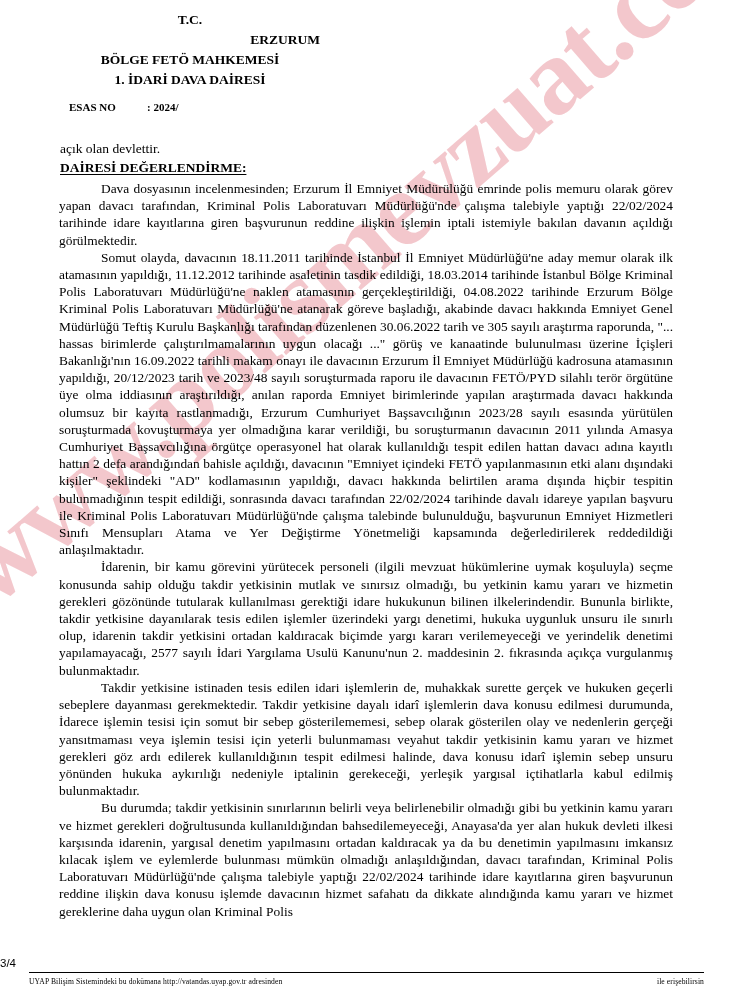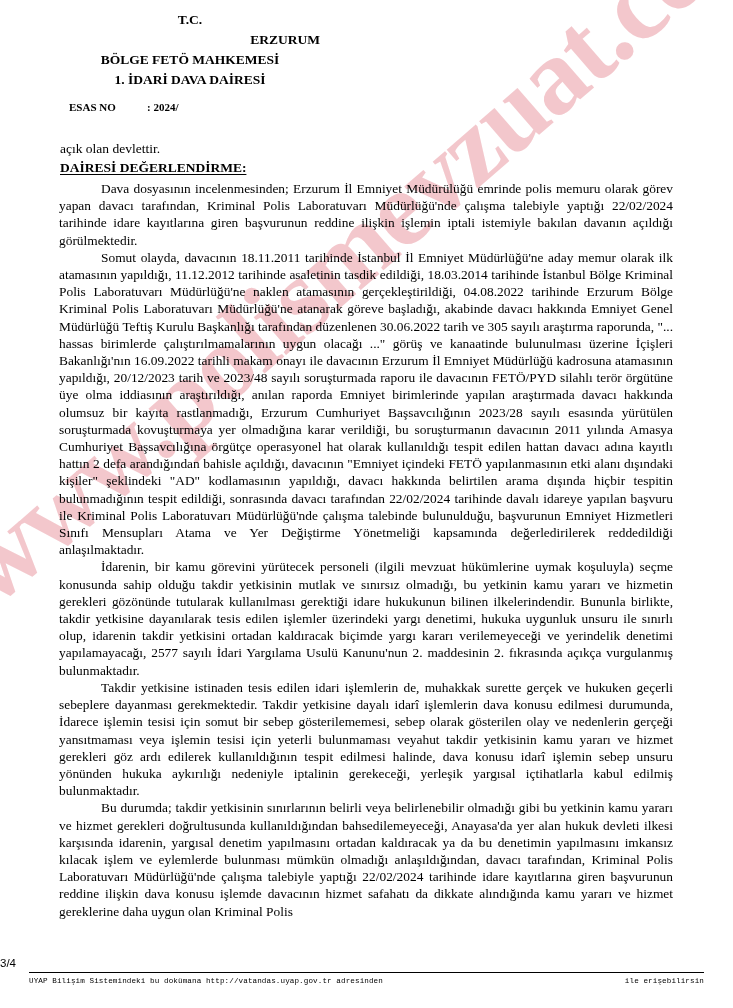--- a/index.html
+++ b/index.html
@@ -141,21 +141,21 @@
     width: 675px;
     border-top: 1.6px solid #000000;
   }
   .footer-note {
     margin: 4px auto 0 auto;
     width: 675px;
     display: flex;
     justify-content: space-between;
     align-items: baseline;
     font-size: 7.6px;
-    font-family: Liberation Mono, monospace;
+    font-family: Liberation Serif, serif;
     letter-spacing: 0.1px;
   }
 </style>
 </head>
 <body>
 
 <div id="page">
 
   <div id="watermark">
     <div class="wm-text" style="color: rgb(242, 195, 200);">www.polismevzuat.com</div>

